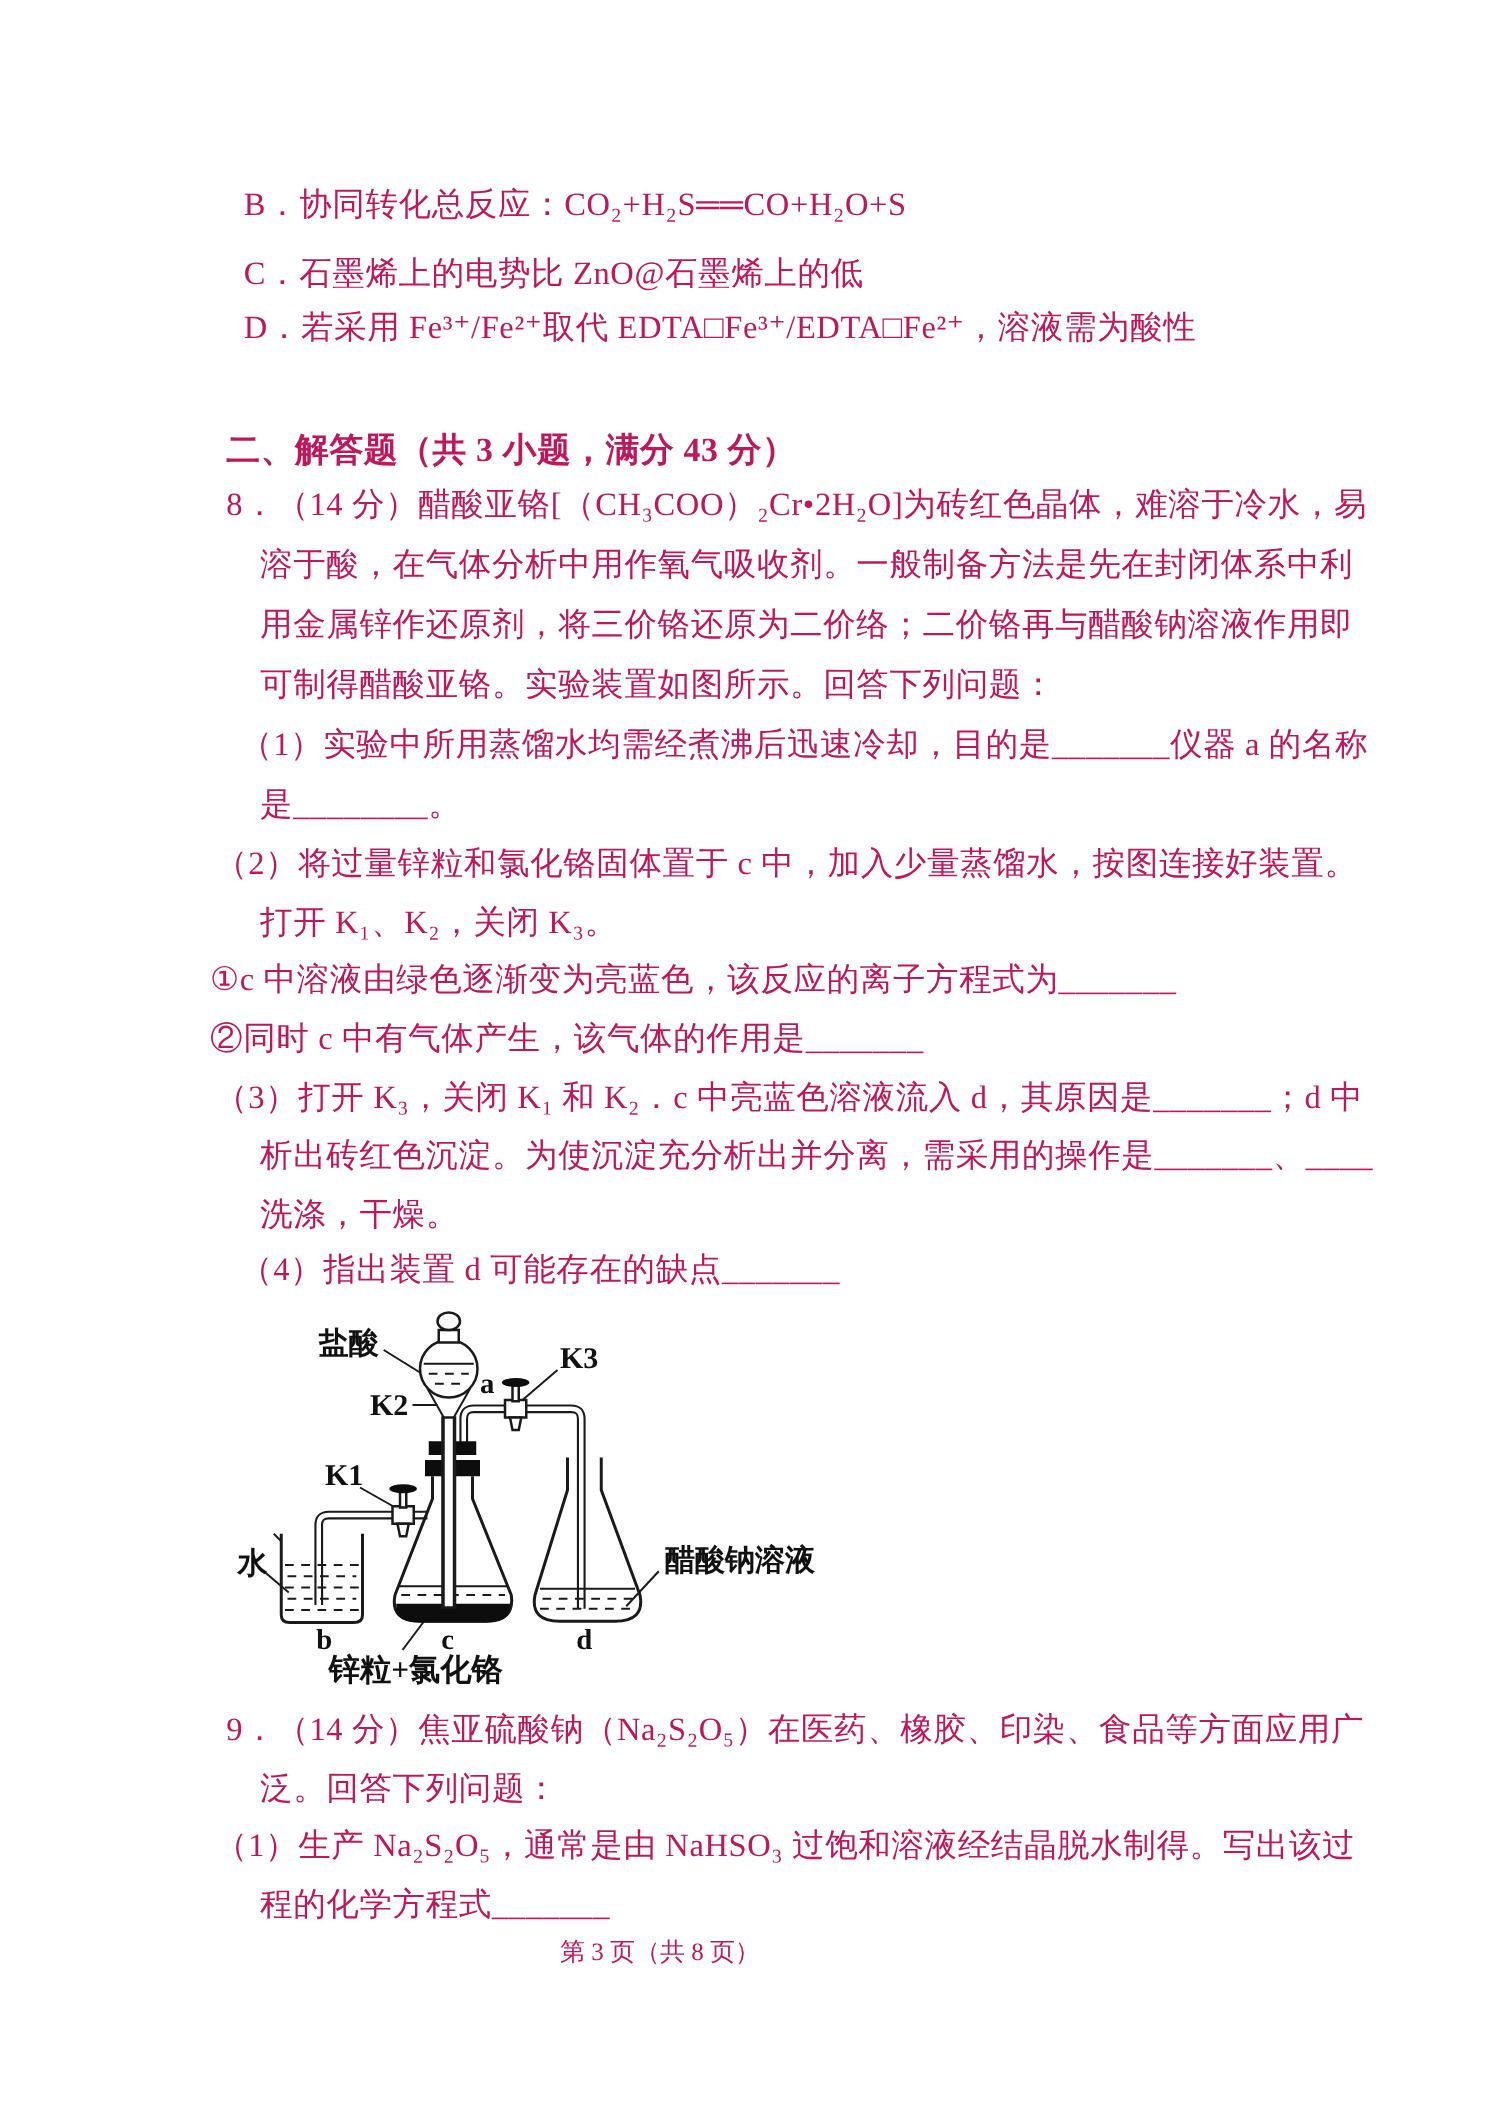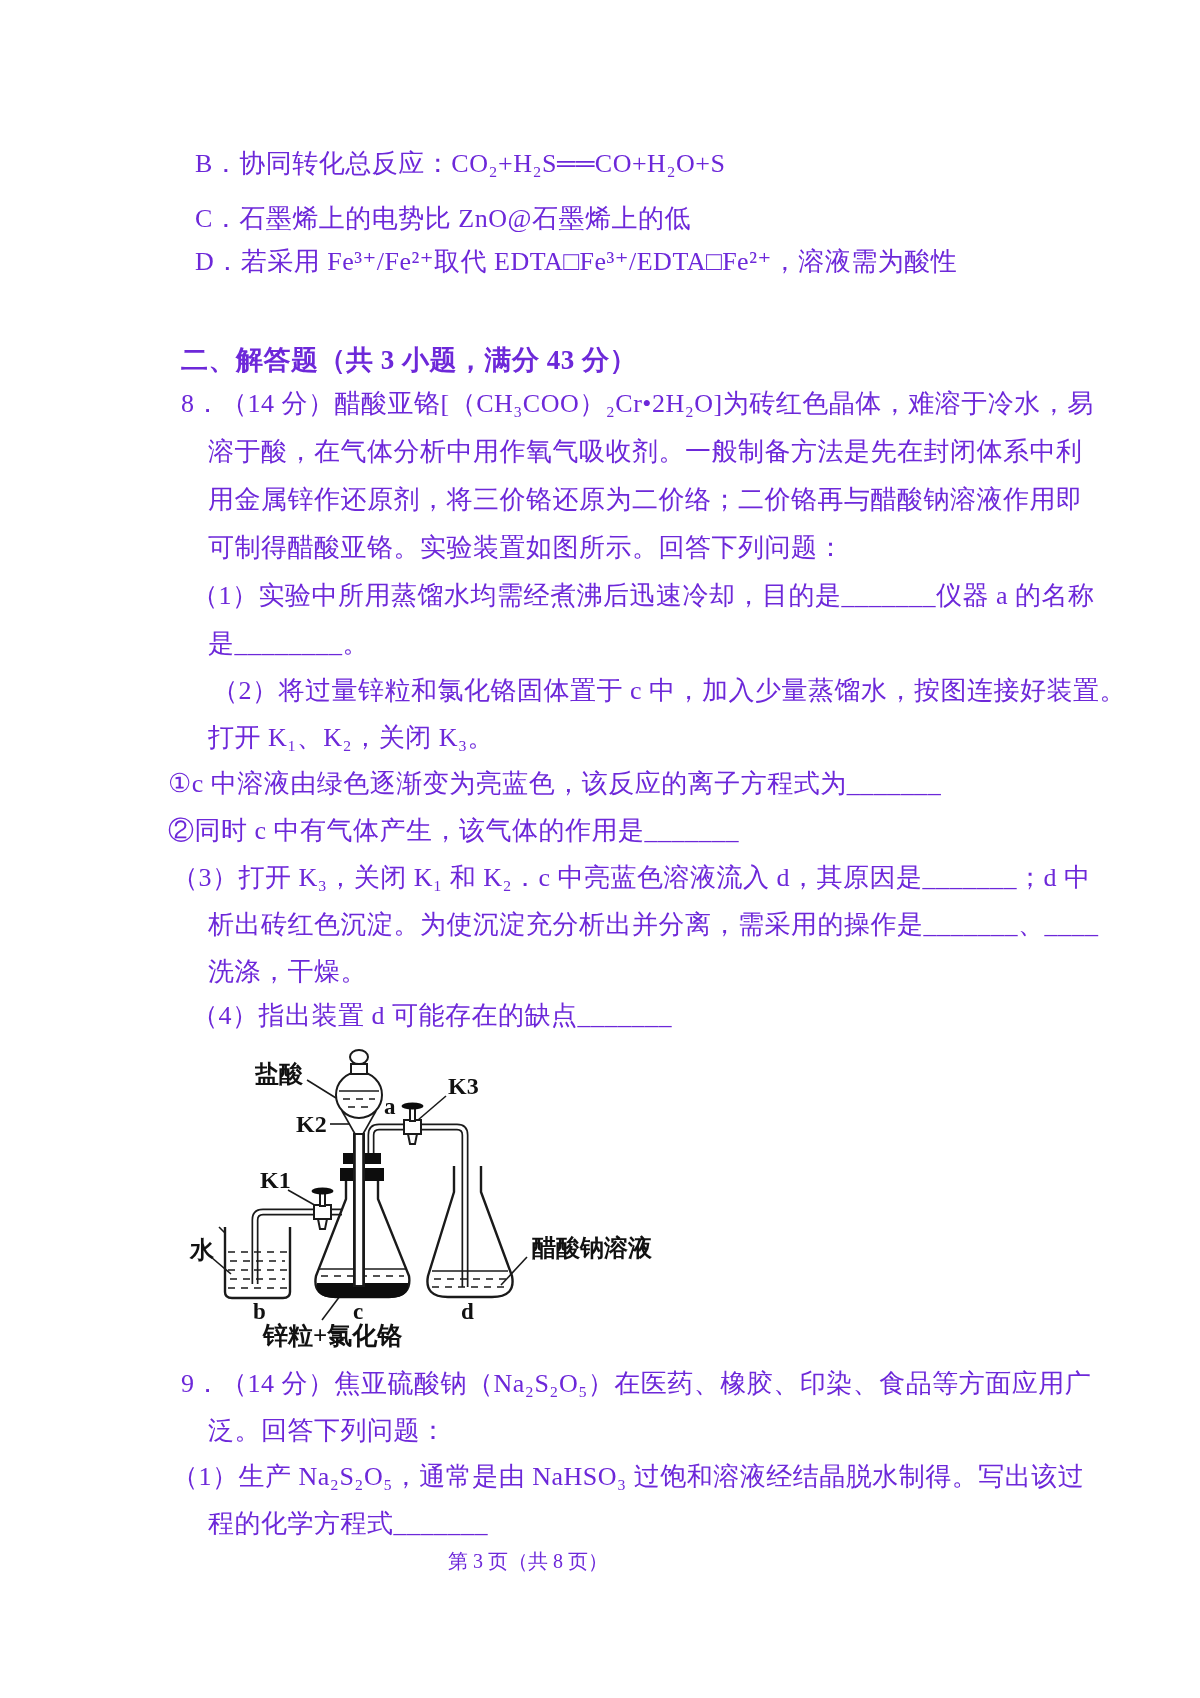--- a/index.html
+++ b/index.html
@@ -1,20 +1,20 @@
 <!DOCTYPE html>
 <html><head>
 <meta charset="utf-8">
 <style>
   html,body { margin:0; padding:0; background:#888; }
   .page {
     position:relative; width:1200px; height:1698px; margin:0 auto;
     background:#ffffff; overflow:hidden;
     font-family:"Liberation Serif","DejaVu Serif",serif;
-    color:#6d28d9;
+    color:#be185d;
   }
   .line {
     position:absolute; white-space:nowrap;
     font-size:26px; line-height:32px; letter-spacing:0.5px;
   }
   .bold { font-weight:bold; }
   .footer {
     position:absolute; top:1548px; left:0; width:1056px;
     text-align:center; font-size:20px;
   }
@@ -43,21 +43,21 @@
   <div class="line bold" style="left:181px; top:344px; font-size:27px;">二、解答题（共 3 小题，满分 43 分）</div>
 
   <div class="line" style="left:181px; top:388px;">8．（14 分）醋酸亚铬[（CH₃COO）₂Cr•2H₂O]为砖红色晶体，难溶于冷水，易</div>
   <div class="line" style="left:208px; top:436px;">溶于酸，在气体分析中用作氧气吸收剂。一般制备方法是先在封闭体系中利</div>
   <div class="line" style="left:208px; top:484px;">用金属锌作还原剂，将三价铬还原为二价络；二价铬再与醋酸钠溶液作用即</div>
   <div class="line" style="left:208px; top:532px;">可制得醋酸亚铬。实验装置如图所示。回答下列问题：</div>
 
   <div class="line" style="left:172px; top:580px;margin-left:20px;">（1）实验中所用蒸馏水均需经煮沸后迅速冷却，目的是_______仪器 a 的名称</div>
   <div class="line" style="left:208px; top:628px;">是________。</div>
 
-  <div class="line" style="left:172px; top:675px;margin-left:40px;">（2）将过量锌粒和氯化铬固体置于 c 中，加入少量蒸馏水，按图连接好装置。</div>
+  <div class="line" style="left:172px; top:675px;">（2）将过量锌粒和氯化铬固体置于 c 中，加入少量蒸馏水，按图连接好装置。</div>
   <div class="line" style="left:208px; top:722px;">打开 K₁、K₂，关闭 K₃。</div>
 
   <div class="line" style="left:168px; top:768px;">①c 中溶液由绿色逐渐变为亮蓝色，该反应的离子方程式为_______</div>
   <div class="line" style="left:168px; top:815px;">②同时 c 中有气体产生，该气体的作用是_______</div>
 
   <div class="line" style="left:172px; top:862px;">（3）打开 K₃，关闭 K₁ 和 K₂．c 中亮蓝色溶液流入 d，其原因是_______；d 中</div>
   <div class="line" style="left:208px; top:909px;">析出砖红色沉淀。为使沉淀充分析出并分离，需采用的操作是_______、____</div>
   <div class="line" style="left:208px; top:956px;">洗涤，干燥。</div>
 
   <div class="line" style="left:172px; top:1000px;margin-left:20px;">（4）指出装置 d 可能存在的缺点_______</div>

